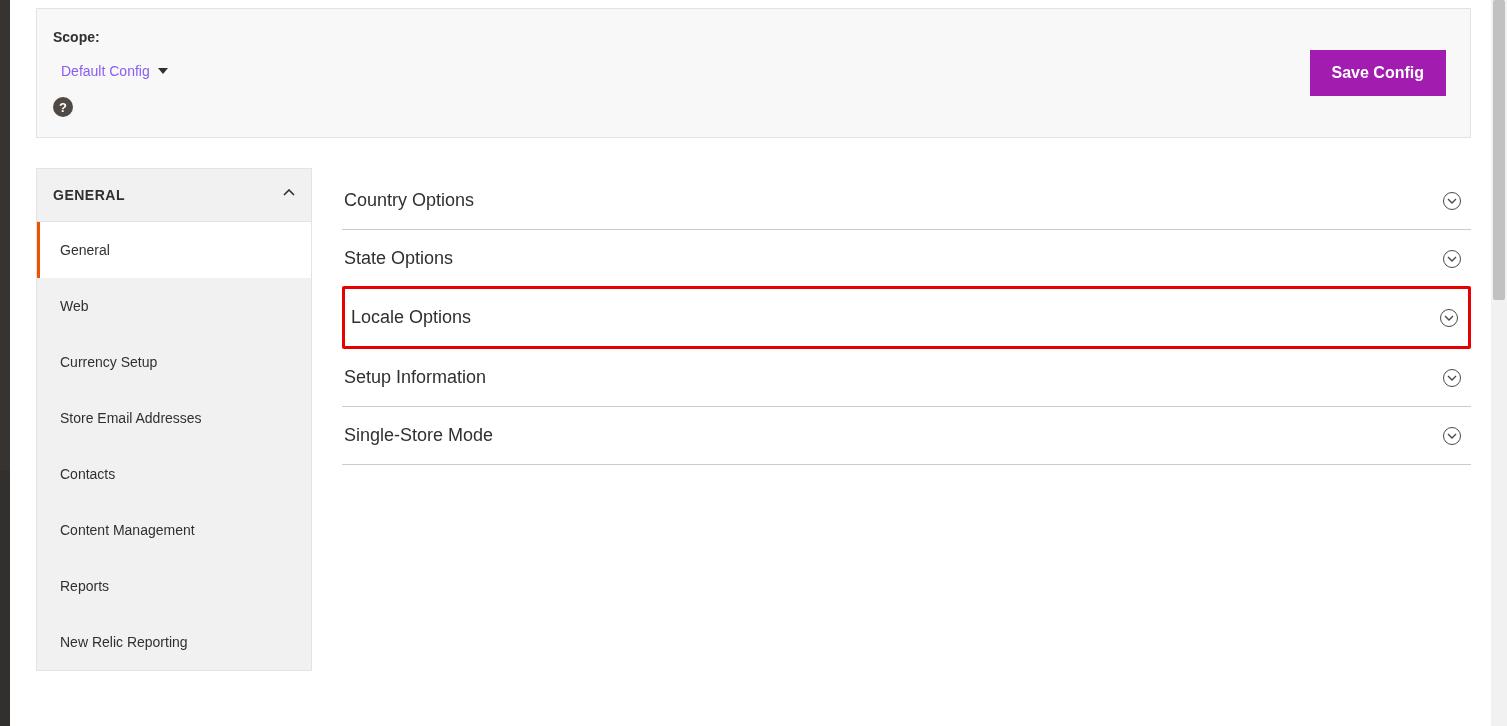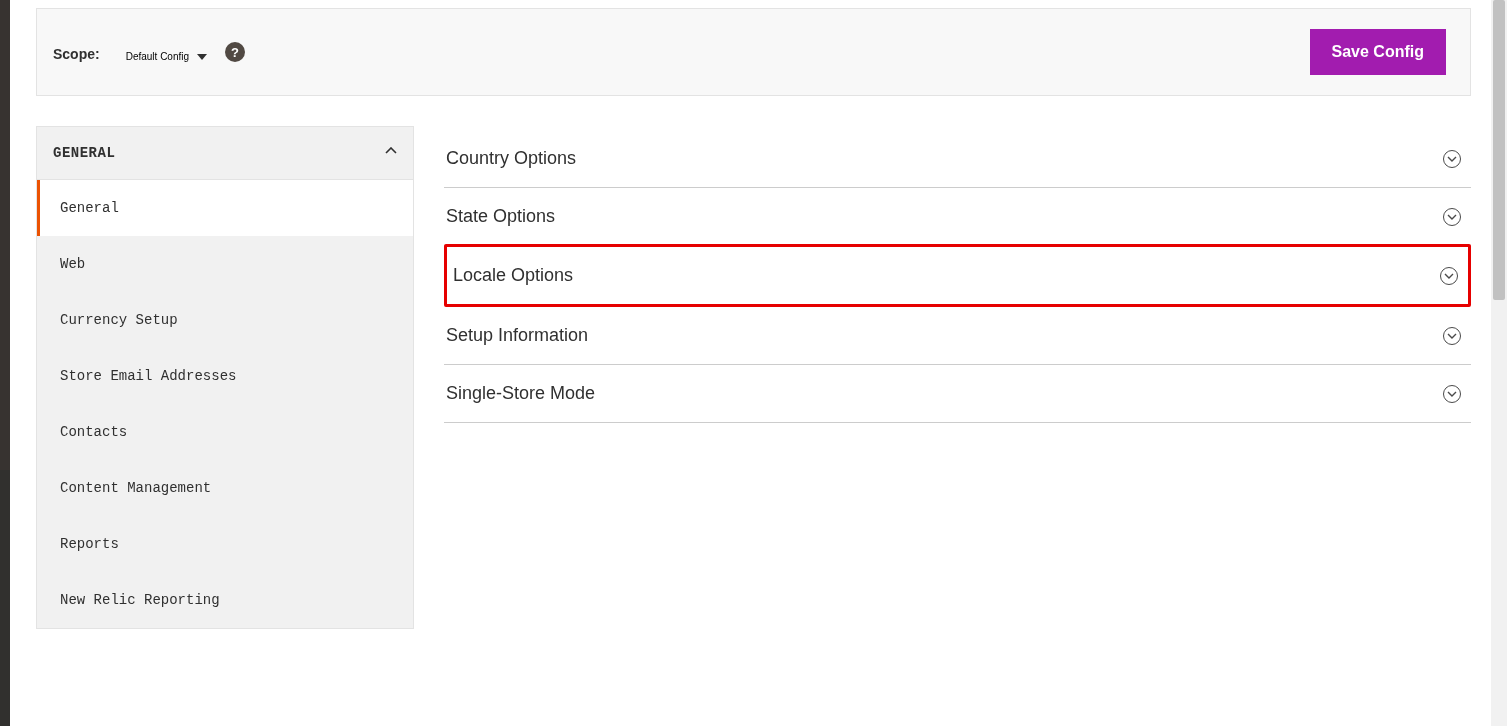--- a/index.html
+++ b/index.html
@@ -27,37 +27,38 @@
       border: 1px solid #e3e3e3;
       padding: 20px 24px 20px 16px;
       display: flex;
       align-items: center;
       justify-content: space-between;
       margin-top: 8px;
       margin-bottom: 30px;
     }
     .top-bar-left {
       display: flex;
-      align-items: flex-end;
+      align-items: flex-start;
       gap: 18px;
+      flex-direction: column;
     }
     .scope-label {
       font-weight: 700;
       font-size: 14px;
       color: #303030;
     }
     .scope-selector {
       display: flex;
       align-items: center;
       gap: 8px;
       cursor: pointer;
     }
     .scope-value {
-      font-size: 10px;
-      color: #000000;
+      font-size: 14px;
+      color: #8b5cf6;
       padding-left: 8px;
     }
     .triangle-down {
       width: 0;
       height: 0;
       border-left: 5px solid transparent;
       border-right: 5px solid transparent;
       border-top: 6px solid #303030;
     }
     .help-icon {
@@ -80,23 +81,22 @@
       padding: 14px 22px;
       font-size: 16px;
       font-weight: 600;
       cursor: pointer;
     }
     .content-row {
       display: flex;
       gap: 30px;
     }
     .sidebar {
-      width: 378px;
+      width: 276px;
       flex-shrink: 0;
-      font-family: Liberation Mono, monospace;
     }
     .sidebar-group-header {
       background: #f1f1f1;
       border: 1px solid #e3e3e3;
       padding: 18px 16px;
       display: flex;
       align-items: center;
       justify-content: space-between;
       cursor: pointer;
     }

